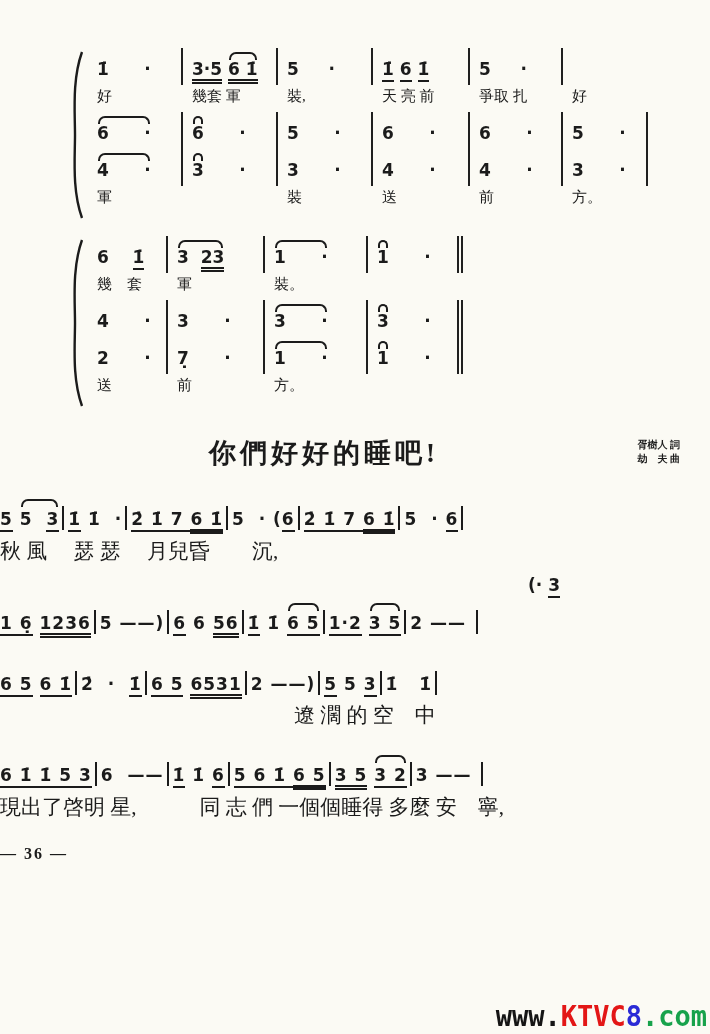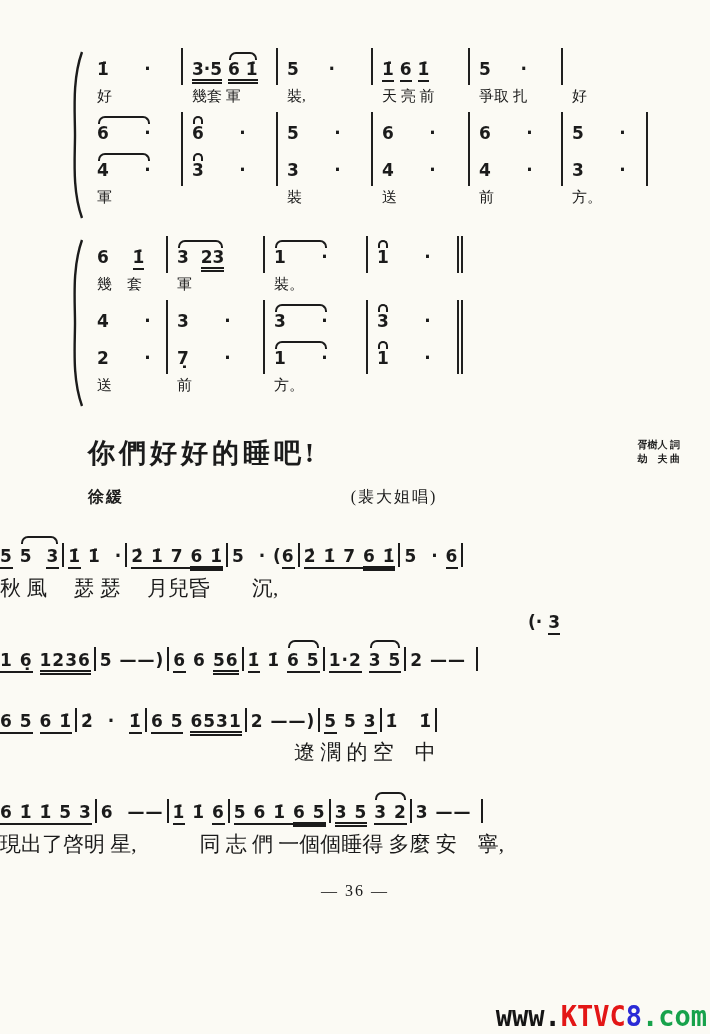--- a/index.html
+++ b/index.html
@@ -41,42 +41,42 @@
     display:inline-block;width:2px;height:24px;background:currentColor;
     vertical-align:-5px;margin:0 4px 0 3px;
   }
 
   
   .titleblock{margin:34px 30px 26px 88px;}
   .hrow1{display:flex;align-items:flex-start;}
   .keysig{width:140px;font:bold 17px "DejaVu Sans","Liberation Sans",sans-serif;letter-spacing:1px;padding-top:12px;}
   .keysig sup{font-size:12px;vertical-align:8px;}
   .keysig .meter{margin-left:8px;font-size:16px;}
-  .title{flex:1;text-align:left;font-size:27px;font-weight:bold;letter-spacing:4px;margin:0;line-height:1.3;}
+  .title{flex:1;text-align:center;font-size:27px;font-weight:bold;letter-spacing:4px;margin:0;line-height:1.3;}
   .credits{width:120px;text-align:right;font-size:10px;font-weight:bold;line-height:1.45;padding-top:2px;}
   .hrow2{display:flex;margin-top:16px;}
   .tempo{width:140px;font-size:16px;font-weight:bold;letter-spacing:2px;}
   .performer{flex:1;text-align:center;font-size:16px;letter-spacing:2px;}
   .hspacer{width:120px;}
 
   
   .songbody{}
   .songline{margin-bottom:24px;}
   .songline .notes{
     font:bold 17px "DejaVu Sans","Liberation Sans",sans-serif;
     white-space:pre;letter-spacing:1px;line-height:1.7;padding-top:8px;
   }
   .songline .lyr{white-space:pre;font-size:21px;margin-top:3px;}
   .pickup{
     width:560px;text-align:right;margin:-14px 0 6px 0;
     font:bold 17px "DejaVu Sans","Liberation Sans",sans-serif;padding-right:14px;
   }
 
   
-  .pagenum{text-align:center;font-weight:normal;font-size:16px;letter-spacing:2px;margin-top:13px;}
+  .pagenum{font-weight:bold;font-size:16px;letter-spacing:2px;margin-top:13px;}
   .watermark{
     position:absolute;right:3px;bottom:2px;
     font:bold 27px "DejaVu Sans Mono","Liberation Mono",monospace;
     letter-spacing:0px;transform:scaleY(1.05);
   }
 </style>
 </head>
 <body>
 
 <div class="page">
@@ -163,25 +163,20 @@
   </section>
 
   <header class="titleblock">
     <div class="hrow1">
       <h1 class="title">你們好好的睡吧!</h1>
       <div class="credits">
         <div>胥樹人 詞</div>
         <div>劫　夫 曲</div>
       </div>
     </div>
-    <div class="hrow2">
-      <div class="tempo">徐緩</div>
-      <div class="performer">(裴大姐唱)</div>
-      <div class="hspacer"></div>
-    </div>
   </header>
 
   <main class="songbody">
     <div class="songline">
       <div class="notes m"><span class="u1">5</span> <span class="tie">5  <span class="u1">3</span></span><span class="bl"></span><span class="u1">1̇</span> 1̇  ·<span class="bl"></span><span class="u1">2̇ 1̇ 7 <span class="u2">6 1̇</span></span><span class="bl"></span>5  · (<span class="u1">6</span><span class="bl"></span><span class="u1">2̇ 1̇ 7 <span class="u2">6 1̇</span></span><span class="bl"></span>5  · <span class="u1">6</span><span class="bl"></span></div>
       <div class="lyr">秋 風　 瑟 瑟　 月兒昏　　沉,</div>
     </div>
     <div class="pickup m">(· <span class="u1">3</span></div>
     <div class="songline">
       <div class="notes m"><span class="u1">1 6̣</span> <span class="u2">1236</span><span class="bl"></span>5 ——)<span class="bl"></span><span class="u1">6</span> 6 <span class="u2">56</span><span class="bl"></span><span class="u1">1̇</span> 1̇ <span class="tie"><span class="u1">6 5</span></span><span class="bl"></span><span class="u1">1·2</span> <span class="tie"><span class="u1">3 5</span></span><span class="bl"></span>2 —— <span class="bl"></span></div>

